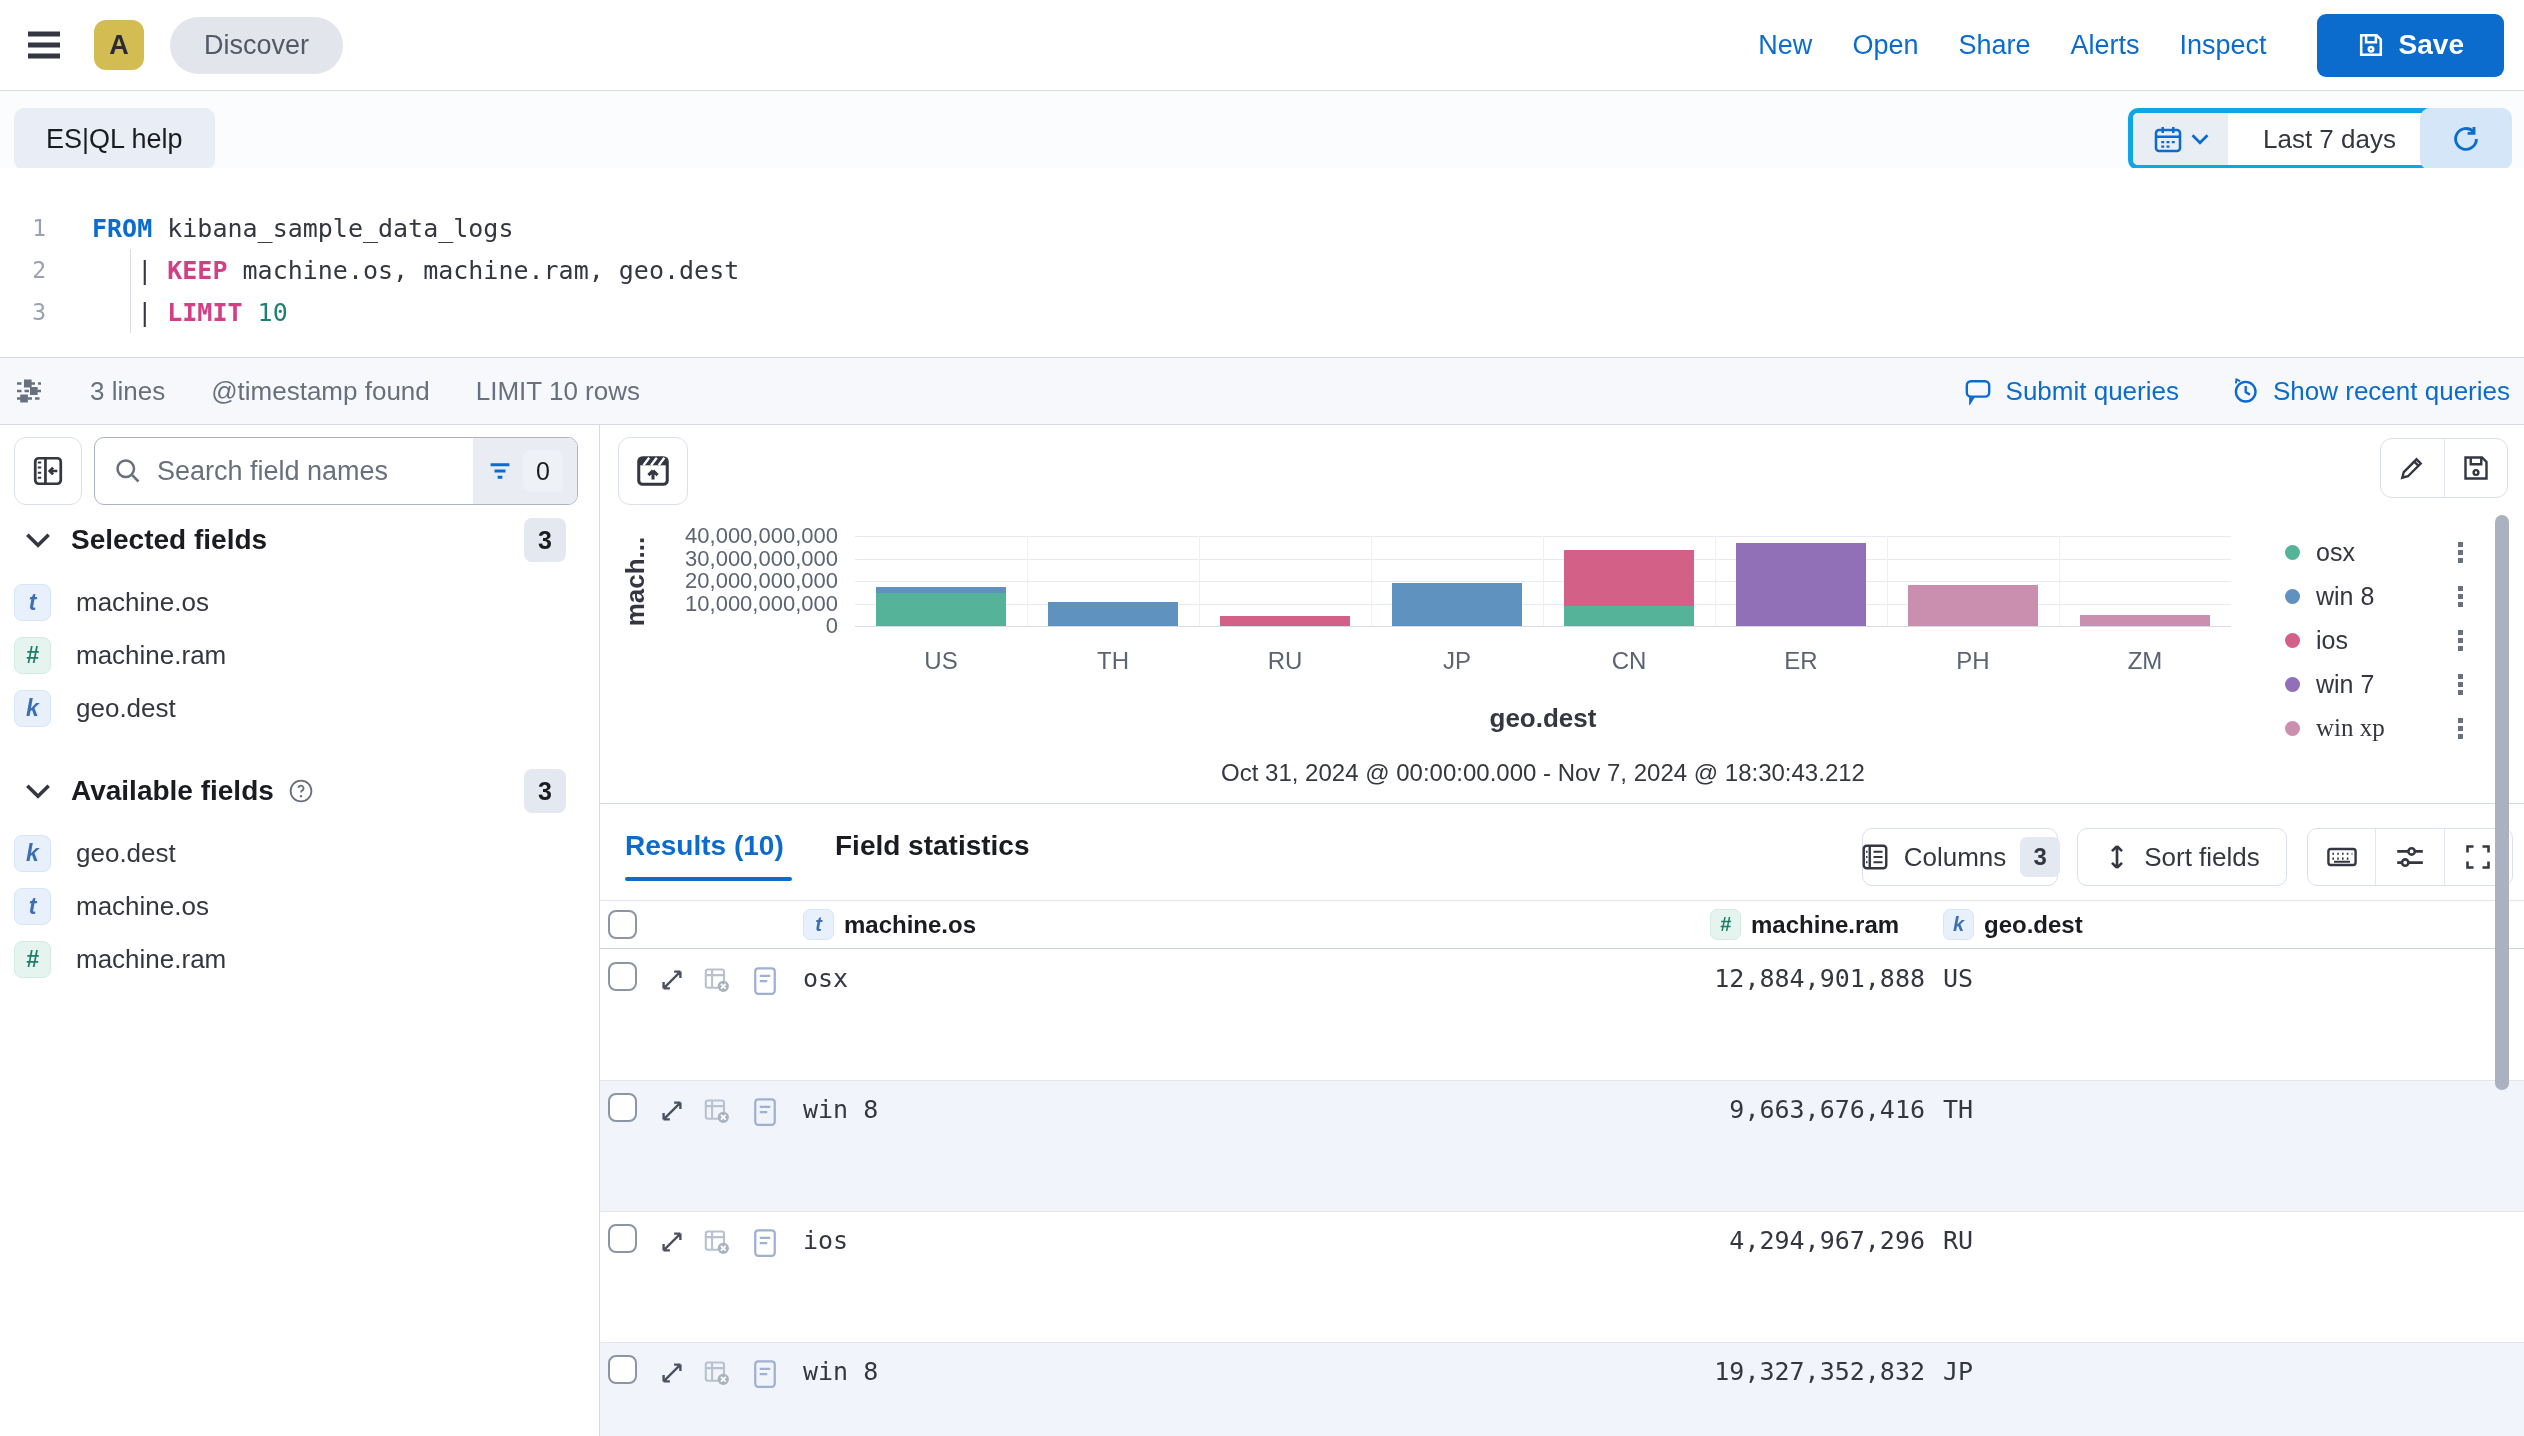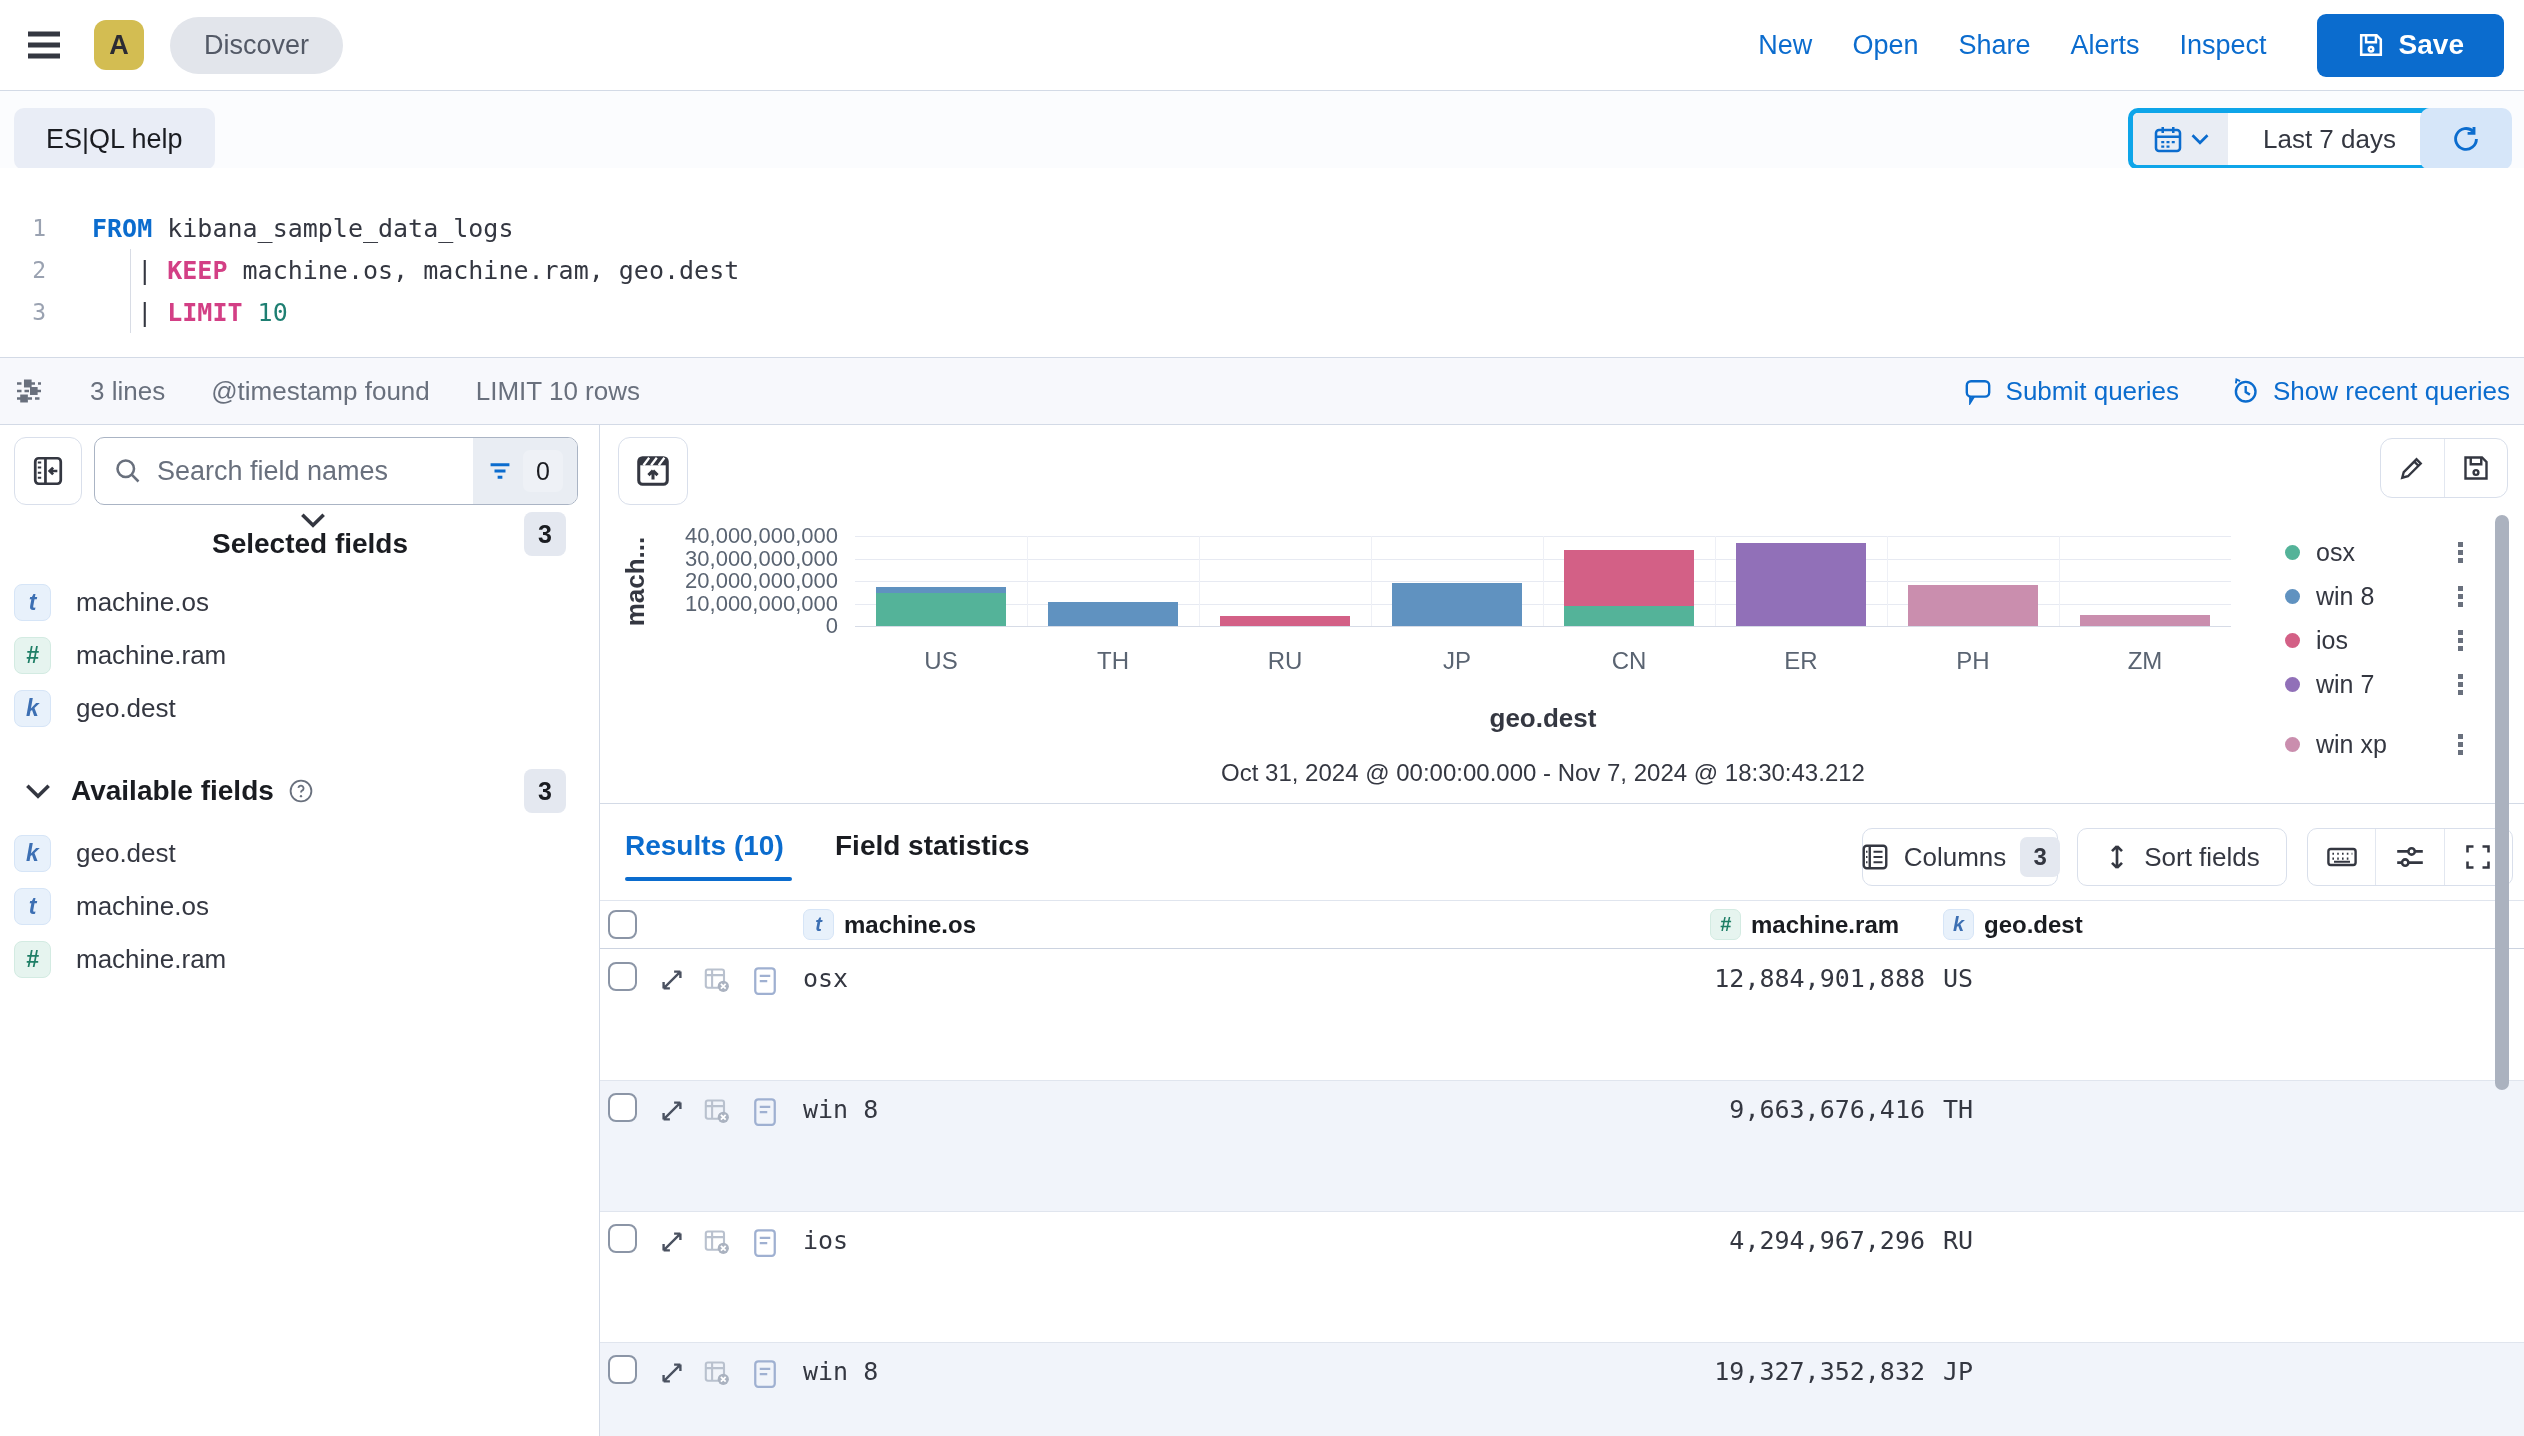--- a/index.html
+++ b/index.html
@@ -275,21 +275,21 @@
       <span class="search-filter">
         <span>
           <svg width="26" height="22" viewBox="0 0 16 14">
               <path d="M2 3h12M4.5 7h7M6.5 11h3" stroke="#0b6cce" stroke-width="1.9" fill="none"></path>
             </svg>
         </span>
         <span class="zero-badge">0</span>
       </span>
     </div>
 
-    <div class="sec-head" style="top:87px;flex-direction:column;">
+    <div class="sec-head" style="top:87px;">
       <span class="chev">
         <svg width="26" height="16" viewBox="0 0 14 9">
             <path d="M1 1.5l6 6 6-6" stroke="#343741" stroke-width="2" fill="none"></path>
           </svg>
       </span>
       <span class="sec-title">Selected fields</span>
       <span class="count-badge">3</span>
     </div>
     <div id="selected-fields-list">
         <div class="field-item" style="top: 151px;">
@@ -450,21 +450,21 @@
           </div>
           <div class="lg-row" style="top: 132px;">
             <span class="lg-dot" style="background: rgb(145, 112, 184);"></span>
             <span class="lg-name">win 7</span>
             <span class="lg-dots">
               <i></i>
               <i></i>
               <i></i>
             </span>
           </div>
-          <div class="lg-row" style="top: 192px;">
+          <div class="lg-row" style="top: 176px; font-family: Liberation Serif, serif;">
             <span class="lg-dot" style="background: rgb(202, 142, 174);"></span>
             <span class="lg-name">win xp</span>
             <span class="lg-dots">
               <i></i>
               <i></i>
               <i></i>
             </span>
           </div>
         </div>
     </div>

